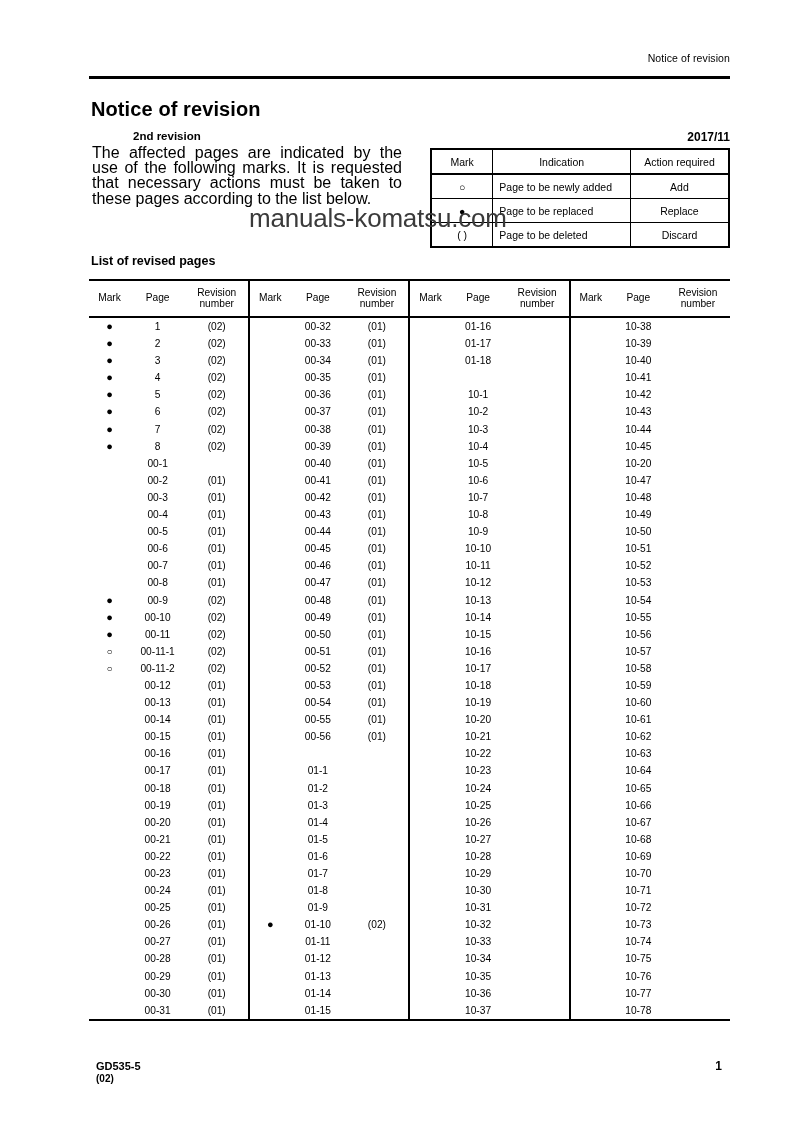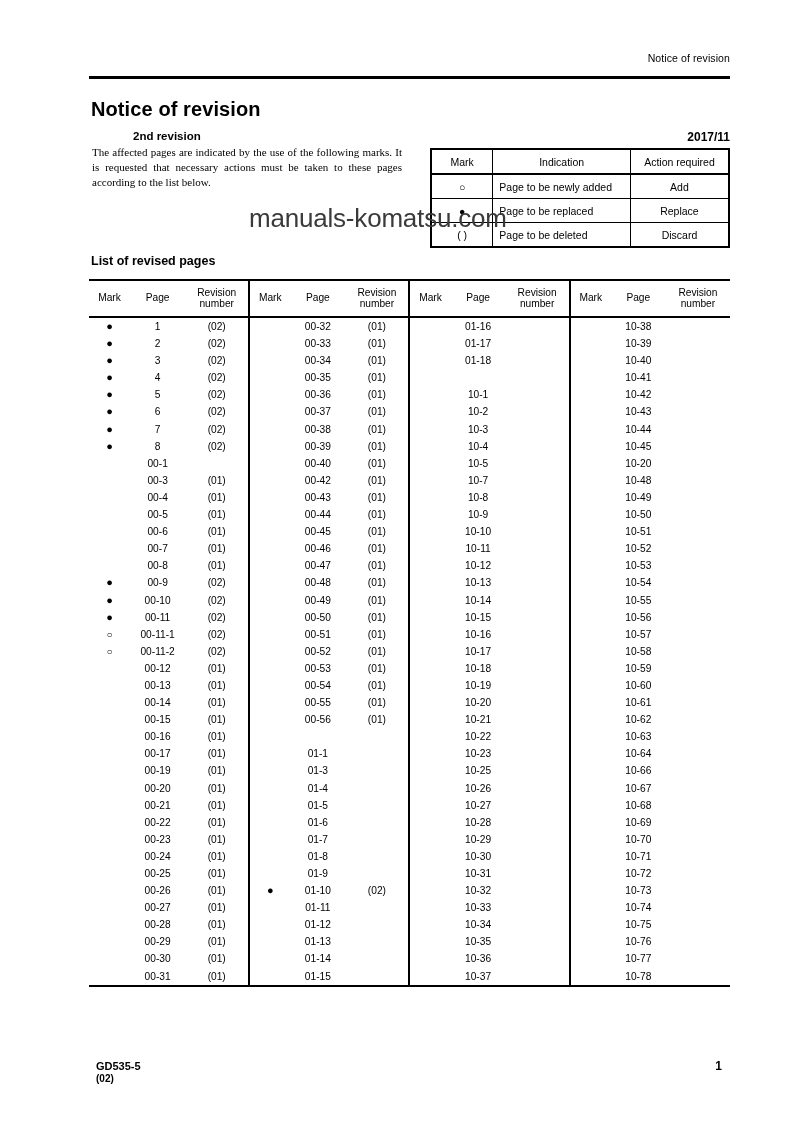--- a/index.html
+++ b/index.html
@@ -27,21 +27,21 @@
   .doc-title {
     position:absolute; left:91px; top:98px;
     font-size:20px; font-weight:bold; letter-spacing:.1px;
   }
   .sub-title {
     position:absolute; left:92px; top:130px;
     font-size:11.5px; font-weight:bold;margin-left:41px;
   }
   .intro {
     position:absolute; left:92px; top:145px; width:310px;
-    font-size:11px; line-height:15.2px; text-align:justify;font-family:Liberation Serif, serif;
+    font-size:16px; line-height:15.2px; text-align:justify;
   }
 
   
   .rev-date {
     position:absolute; left:560px; top:130px; width:170px;
     text-align:right; font-size:12px; font-weight:bold;
   }
 
   
   .legend {
@@ -314,20 +314,34 @@
             <td>(01)</td>
             <td class="grp-sep"></td>
             <td>10-5</td>
             <td></td>
             <td class="grp-sep"></td>
             <td>10-20</td>
             <td></td>
           </tr>
           <tr>
             <td></td>
+            <td>00-2</td>
+            <td>(01)</td>
+            <td class="grp-sep"></td>
+            <td>00-41</td>
+            <td>(01)</td>
+            <td class="grp-sep"></td>
+            <td>10-6</td>
+            <td></td>
+            <td class="grp-sep"></td>
+            <td>10-47</td>
+            <td></td>
+          </tr>
+          <tr>
+            <td></td>
             <td>00-3</td>
             <td>(01)</td>
             <td class="grp-sep"></td>
             <td>00-42</td>
             <td>(01)</td>
             <td class="grp-sep"></td>
             <td>10-7</td>
             <td></td>
             <td class="grp-sep"></td>
             <td>10-48</td>
@@ -548,20 +562,34 @@
             <td>00-17</td>
             <td>(01)</td>
             <td class="grp-sep"></td>
             <td>01-1</td>
             <td></td>
             <td class="grp-sep"></td>
             <td>10-23</td>
             <td></td>
             <td class="grp-sep"></td>
             <td>10-64</td>
+            <td></td>
+          </tr>
+          <tr>
+            <td></td>
+            <td>00-18</td>
+            <td>(01)</td>
+            <td class="grp-sep"></td>
+            <td>01-2</td>
+            <td></td>
+            <td class="grp-sep"></td>
+            <td>10-24</td>
+            <td></td>
+            <td class="grp-sep"></td>
+            <td>10-65</td>
             <td></td>
           </tr>
           <tr>
             <td></td>
             <td>00-19</td>
             <td>(01)</td>
             <td class="grp-sep"></td>
             <td>01-3</td>
             <td></td>
             <td class="grp-sep"></td>

